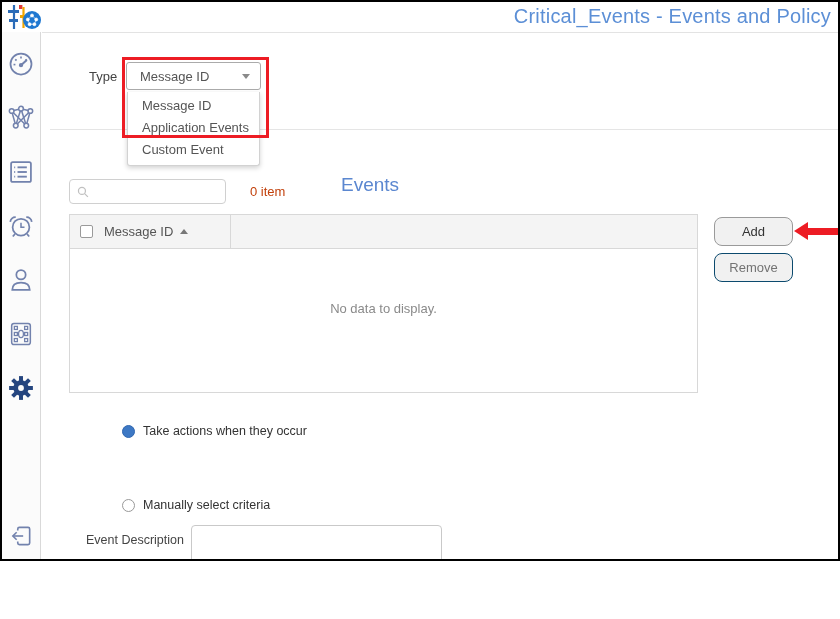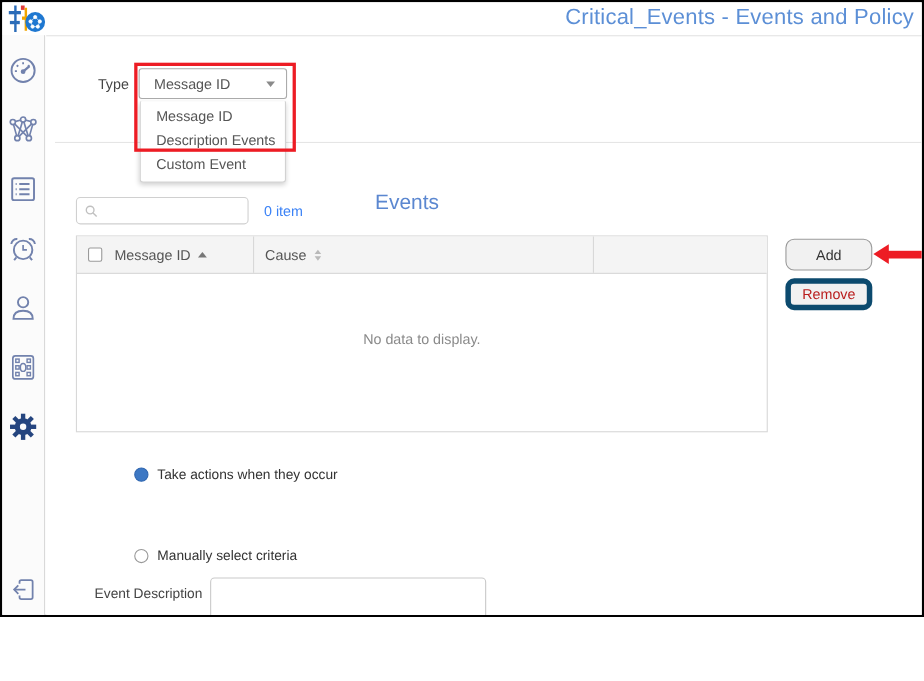--- a/index.html
+++ b/index.html
@@ -32,21 +32,21 @@
   .dropdown { left:85px; top:59px; width:133px; background:#fff; border:1px solid #d2d2d2; border-top:none;
               box-shadow:0 2px 5px rgba(0,0,0,0.18); z-index:2; padding:3px 0 4px 0; border-radius:0 0 3px 3px;}
   .dd-item { height:22px; line-height:22px; padding-left:14px; font-size:13px; color:#555; cursor:pointer; }
 
   .red-rect { left:80px; top:24px; width:147px; height:81px; border:3px solid #ed1c24; z-index:3; pointer-events:none; }
 
   
   .search-box { left:27px; top:146px; width:157px; height:25px; border:1px solid #d0d0d0; border-radius:4px; background:#fff;
                 display:flex; align-items:center; padding-left:6px; }
   .search-box input { border:none; outline:none; flex:1; height:100%; font-size:12px; color:#444; background:transparent; min-width:0; }
-  .item-count { left:198px; top:151px; font-size:13px; color:#3b82f6; }
+  .item-count { left:208px; top:151px; font-size:13px; color:#c2410c; }
   .events-title { left:0; right:140px; top:141px; text-align:center; font-size:19px; color:#5b87d0; }
 
   
   .table { left:27px; top:181px; width:629px; height:179px; border:1px solid #d8d8d8; background:#fff; }
   .thead { display:flex; height:34px; background:#f4f4f4; border-bottom:1px solid #d8d8d8; }
   .th { display:flex; align-items:center; font-size:13px; color:#555; border-right:1px solid #d8d8d8; padding-left:10px; }
   .th:last-child { border-right:none; }
   .th-1 { width:161px; } .th-2 { width:120px; } .th-3 { width:309px; } .th-4 { flex:1; padding-left:0; }
   .checkbox { width:13px; height:13px; border:1px solid #9a9a9a; border-radius:2px; background:#fff; margin-right:11px; cursor:pointer; }
   .sort-asc { width:0; height:0; border-left:4px solid transparent; border-right:4px solid transparent; border-bottom:5px solid #777; margin-left:7px; }
@@ -54,21 +54,21 @@
   .sort-both i { display:block; width:0; height:0; border-left:3.5px solid transparent; border-right:3.5px solid transparent; }
   .sort-both .u { border-bottom:4px solid #b9b9b9; }
   .sort-both .d { border-top:4px solid #b9b9b9; }
   .tbody { height:144px; display:flex; justify-content:center; align-items:flex-start; }
   .empty-msg { margin-top:52px; font-size:13px; color:#8a8a8a; }
 
   
   .btn { position:absolute; left:672px; width:79px; height:29px; border-radius:8px; background:#f1f1f1; font-size:13px;
          display:flex; align-items:center; justify-content:center; cursor:pointer; font-family:"Liberation Sans", sans-serif; }
   .btn-add { top:184px; border:1px solid #9a9a9a; color:#333; }
-  .btn-remove { top:220px; border:5px solid #0c4a6e; color:#b91c1c; }
+  .btn-remove { top:220px; border:1px solid #0c4a6e; color:#737373; }
 
   
   .red-arrow { position:absolute; right:0; top:189px; width:44px; height:19px; pointer-events:none; }
   .red-arrow .head { position:absolute; left:0; top:0; width:0; height:0;
                      border-top:9.5px solid transparent; border-bottom:9.5px solid transparent; border-right:14px solid #ed1c24; }
   .red-arrow .shaft { position:absolute; left:13px; right:0; top:6px; height:7px; background:#ed1c24; }
 
   
   .radio-row { position:absolute; left:44px; display:flex; align-items:center; gap:8px; cursor:pointer;padding-left:36px; }
   .radio { width:13px; height:13px; border-radius:50%; }
@@ -226,21 +226,21 @@
   <div class="main">
     <div class="divider"></div>
 
     <div class="abs type-label">Type</div>
     <div class="abs select-box">
       <span class="sel-text">Message ID</span>
       <span class="caret-down"></span>
     </div>
     <div class="abs dropdown">
       <div class="dd-item">Message ID</div>
-      <div class="dd-item">Description Events</div>
+      <div class="dd-item">Application Events</div>
       <div class="dd-item">Custom Event</div>
     </div>
     <div class="abs red-rect"></div>
 
     <div class="abs events-title">Events</div>
     <div class="abs search-box">
       <svg width="14" height="14" viewBox="0 0 20 20" fill="none" stroke="#c0c0c0" stroke-width="1.8">
         <circle cx="8.5" cy="8.5" r="5"></circle>
           <line x1="12.3" y1="12.3" x2="17" y2="17"></line>
       </svg>
@@ -248,27 +248,20 @@
     </div>
     <div class="abs item-count">0 item</div>
 
     <div class="abs table">
       <div class="thead">
         <div class="th th-1">
           <span class="checkbox"></span>
           <span>Message ID</span>
           <span class="sort-asc"></span>
         </div>
-        <div class="th th-3">
-          <span>Cause</span>
-          <span class="sort-both">
-              <i class="u"></i>
-              <i class="d"></i>
-            </span>
-        </div>
         <div class="th th-4"></div>
       </div>
       <div class="tbody">
         <div class="empty-msg">No data to display.</div>
       </div>
     </div>
 
     <div class="btn btn-add">Add</div>
     <div class="btn btn-remove">Remove</div>
     <div class="red-arrow">

